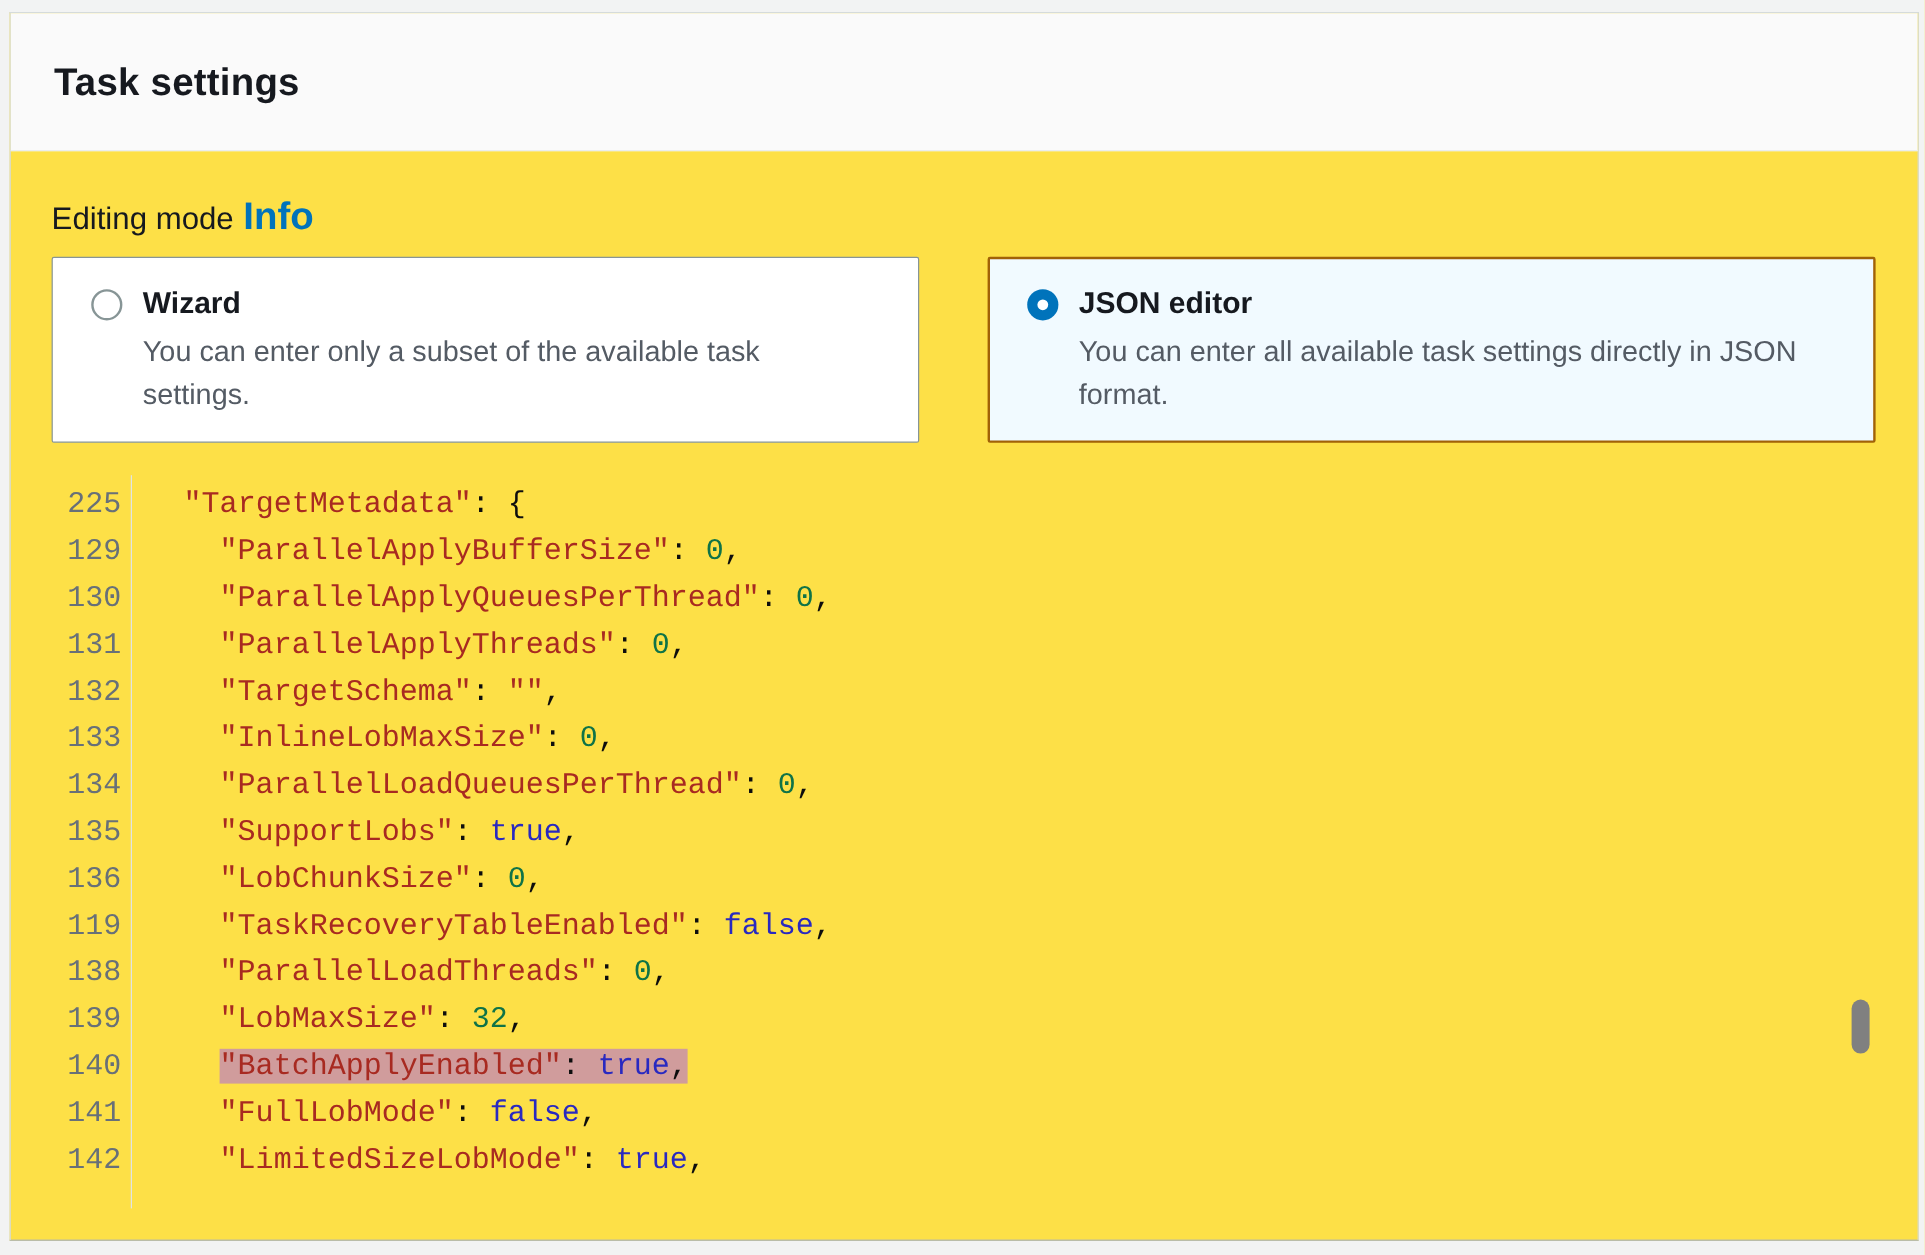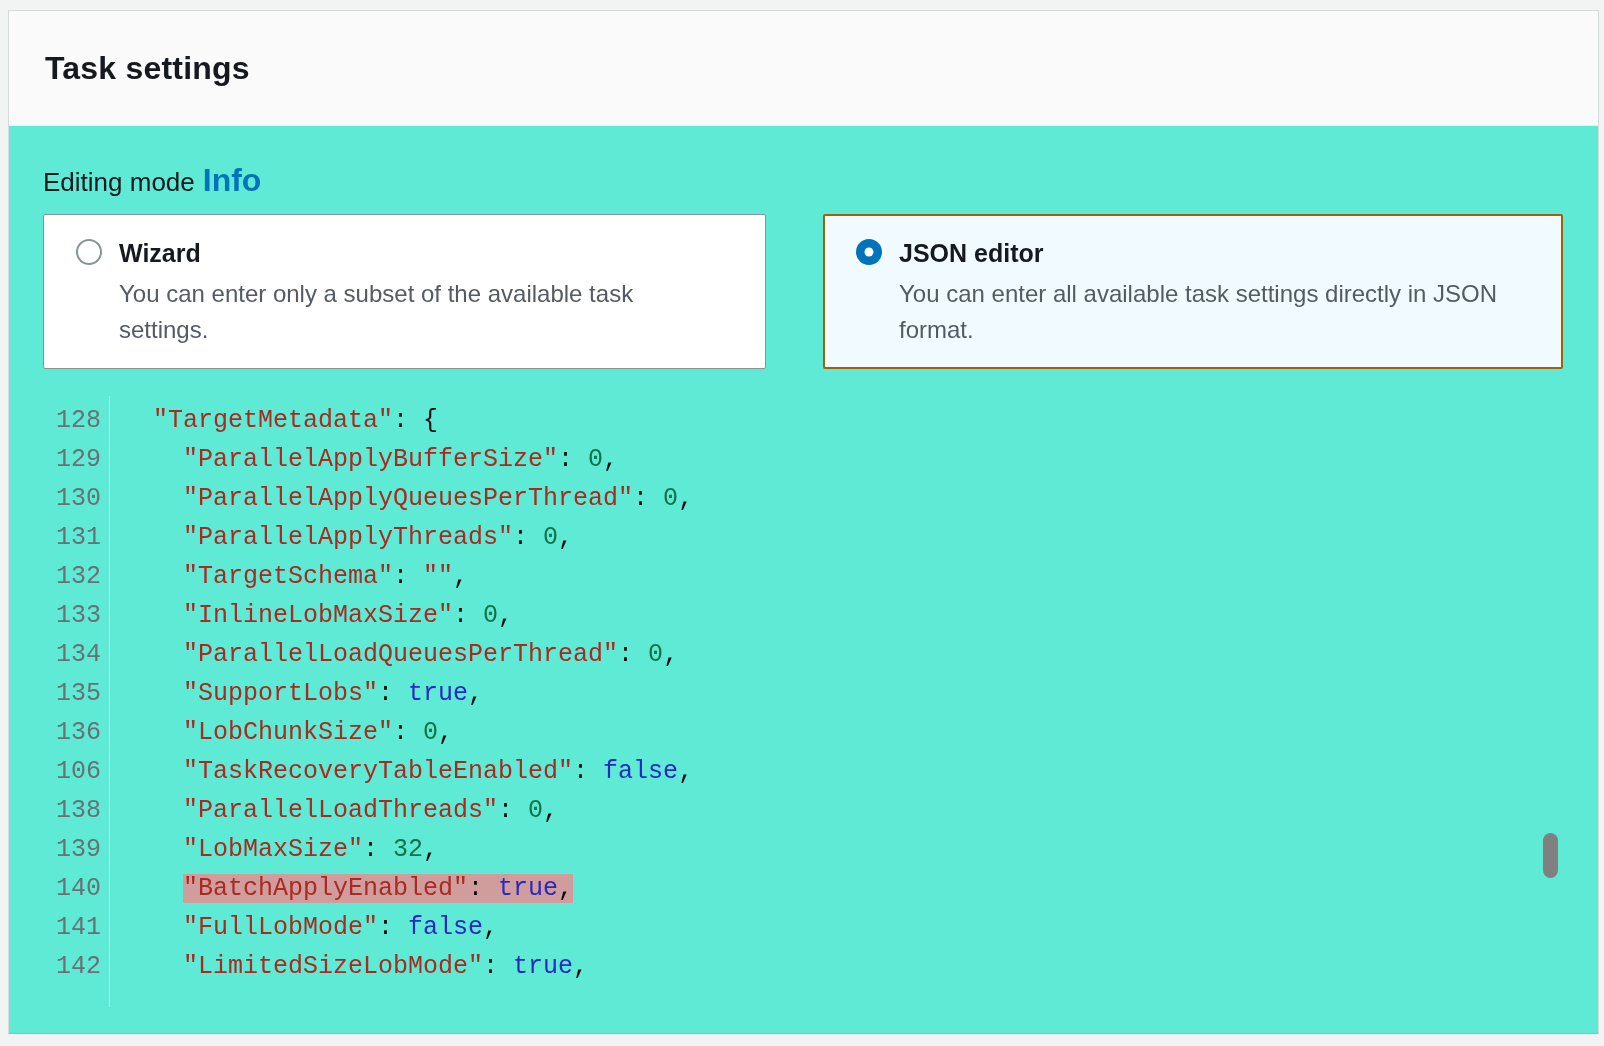--- a/index.html
+++ b/index.html
@@ -8,21 +8,21 @@
     background:#f2f3f3;
     font-family:"Liberation Sans", sans-serif;
     color:#16191f;
     overflow:hidden;
   }
   .page{position:relative;width:1604px;height:1046px;}
 
   
   .card{
     position:absolute;left:8px;top:10px;width:1591px;height:1024px;
-    background:#5eead4;
+    background:#fde047;
     border:1px solid #d5dbdb;
     border-bottom-color:#aab3b8;
     box-sizing:border-box;
   }
   .card-header{
     height:115px;
     background:#fafafa;
     border-bottom:1px solid #eaeded;
     display:flex;align-items:center;
     padding-left:36px;
@@ -49,21 +49,21 @@
     padding:24px 28px 20px 32px;
     cursor:pointer;
   }
   .tile.wizard{width:723px;}
   .tile.json{width:740px;}
   .tile.selected{
     border:2px solid #a16207;
     background:#f1faff;
     padding:23px 27px 19px 31px;
   }
-  .tile-top{display:flex;gap:17px;}
+  .tile-top{display:flex;align-items:center;gap:17px;}
   .radio{
     width:26px;height:26px;border-radius:50%;
     box-sizing:border-box;
     border:2px solid #879596;background:#ffffff;
     flex:0 0 auto;position:relative;
   }
   .radio.checked{border:none;background:#0073bb;}
   .radio.checked::after{
     content:'';position:absolute;left:50%;top:50%;
     width:9px;height:9px;border-radius:50%;background:#ffffff;
@@ -139,30 +139,30 @@
           <span class="tile-top">
             <span class="radio checked"></span>
             <span class="tile-title">JSON editor</span>
           </span>
           <span class="tile-desc">You can enter all available task settings directly in JSON format.</span>
         </label>
 
       </div>
 
       <div class="editor" id="code-editor">
-          <div class="code-line"><span class="gutter">128</span><span class="code-text"><span>  </span><span><span class="tok-key">"TargetMetadata"</span><span class="tok-punc">: </span><span class="tok-punc">{</span></span></span></div>
+          <div class="code-line"><span class="gutter">225</span><span class="code-text"><span>  </span><span><span class="tok-key">"TargetMetadata"</span><span class="tok-punc">: </span><span class="tok-punc">{</span></span></span></div>
           <div class="code-line"><span class="gutter">129</span><span class="code-text"><span>    </span><span><span class="tok-key">"ParallelApplyBufferSize"</span><span class="tok-punc">: </span><span class="tok-num">0</span><span class="tok-punc">,</span></span></span></div>
           <div class="code-line"><span class="gutter">130</span><span class="code-text"><span>    </span><span><span class="tok-key">"ParallelApplyQueuesPerThread"</span><span class="tok-punc">: </span><span class="tok-num">0</span><span class="tok-punc">,</span></span></span></div>
           <div class="code-line"><span class="gutter">131</span><span class="code-text"><span>    </span><span><span class="tok-key">"ParallelApplyThreads"</span><span class="tok-punc">: </span><span class="tok-num">0</span><span class="tok-punc">,</span></span></span></div>
           <div class="code-line"><span class="gutter">132</span><span class="code-text"><span>    </span><span><span class="tok-key">"TargetSchema"</span><span class="tok-punc">: </span><span class="tok-key">""</span><span class="tok-punc">,</span></span></span></div>
           <div class="code-line"><span class="gutter">133</span><span class="code-text"><span>    </span><span><span class="tok-key">"InlineLobMaxSize"</span><span class="tok-punc">: </span><span class="tok-num">0</span><span class="tok-punc">,</span></span></span></div>
           <div class="code-line"><span class="gutter">134</span><span class="code-text"><span>    </span><span><span class="tok-key">"ParallelLoadQueuesPerThread"</span><span class="tok-punc">: </span><span class="tok-num">0</span><span class="tok-punc">,</span></span></span></div>
           <div class="code-line"><span class="gutter">135</span><span class="code-text"><span>    </span><span><span class="tok-key">"SupportLobs"</span><span class="tok-punc">: </span><span class="tok-bool">true</span><span class="tok-punc">,</span></span></span></div>
           <div class="code-line"><span class="gutter">136</span><span class="code-text"><span>    </span><span><span class="tok-key">"LobChunkSize"</span><span class="tok-punc">: </span><span class="tok-num">0</span><span class="tok-punc">,</span></span></span></div>
-          <div class="code-line"><span class="gutter">106</span><span class="code-text"><span>    </span><span><span class="tok-key">"TaskRecoveryTableEnabled"</span><span class="tok-punc">: </span><span class="tok-bool">false</span><span class="tok-punc">,</span></span></span></div>
+          <div class="code-line"><span class="gutter">119</span><span class="code-text"><span>    </span><span><span class="tok-key">"TaskRecoveryTableEnabled"</span><span class="tok-punc">: </span><span class="tok-bool">false</span><span class="tok-punc">,</span></span></span></div>
           <div class="code-line"><span class="gutter">138</span><span class="code-text"><span>    </span><span><span class="tok-key">"ParallelLoadThreads"</span><span class="tok-punc">: </span><span class="tok-num">0</span><span class="tok-punc">,</span></span></span></div>
           <div class="code-line"><span class="gutter">139</span><span class="code-text"><span>    </span><span><span class="tok-key">"LobMaxSize"</span><span class="tok-punc">: </span><span class="tok-num">32</span><span class="tok-punc">,</span></span></span></div>
           <div class="code-line"><span class="gutter">140</span><span class="code-text"><span>    </span><span class="match-highlight"><span class="tok-key">"BatchApplyEnabled"</span><span class="tok-punc">: </span><span class="tok-bool">true</span><span class="tok-punc">,</span></span></span></div>
           <div class="code-line"><span class="gutter">141</span><span class="code-text"><span>    </span><span><span class="tok-key">"FullLobMode"</span><span class="tok-punc">: </span><span class="tok-bool">false</span><span class="tok-punc">,</span></span></span></div>
           <div class="code-line"><span class="gutter">142</span><span class="code-text"><span>    </span><span><span class="tok-key">"LimitedSizeLobMode"</span><span class="tok-punc">: </span><span class="tok-bool">true</span><span class="tok-punc">,</span></span></span></div>
         </div>
 
     </div>
   </section>
 

